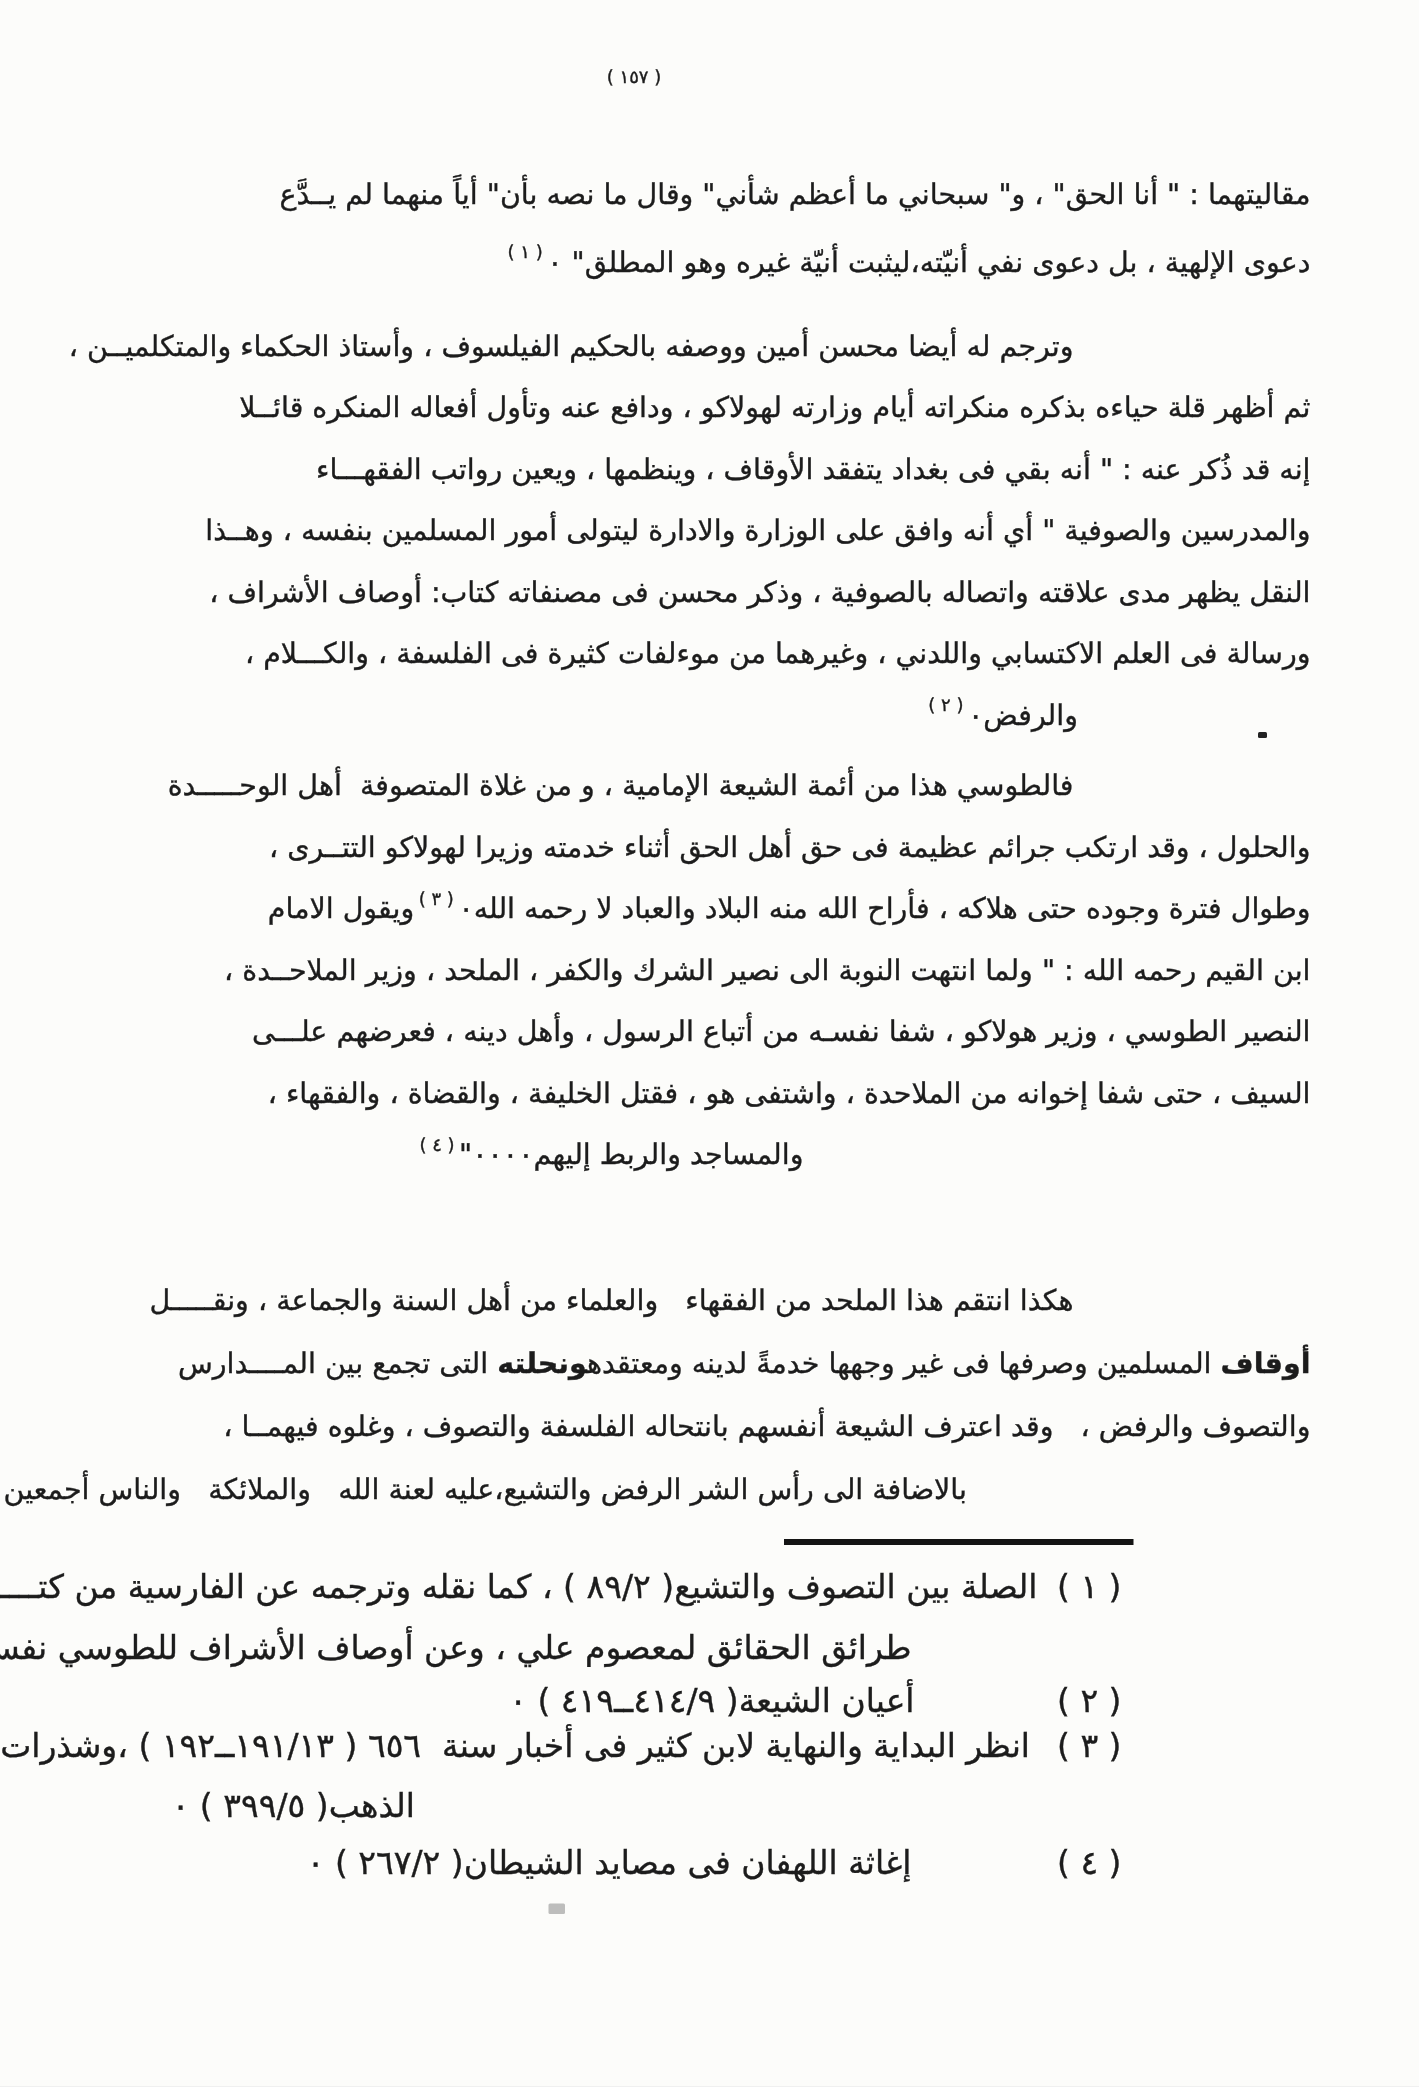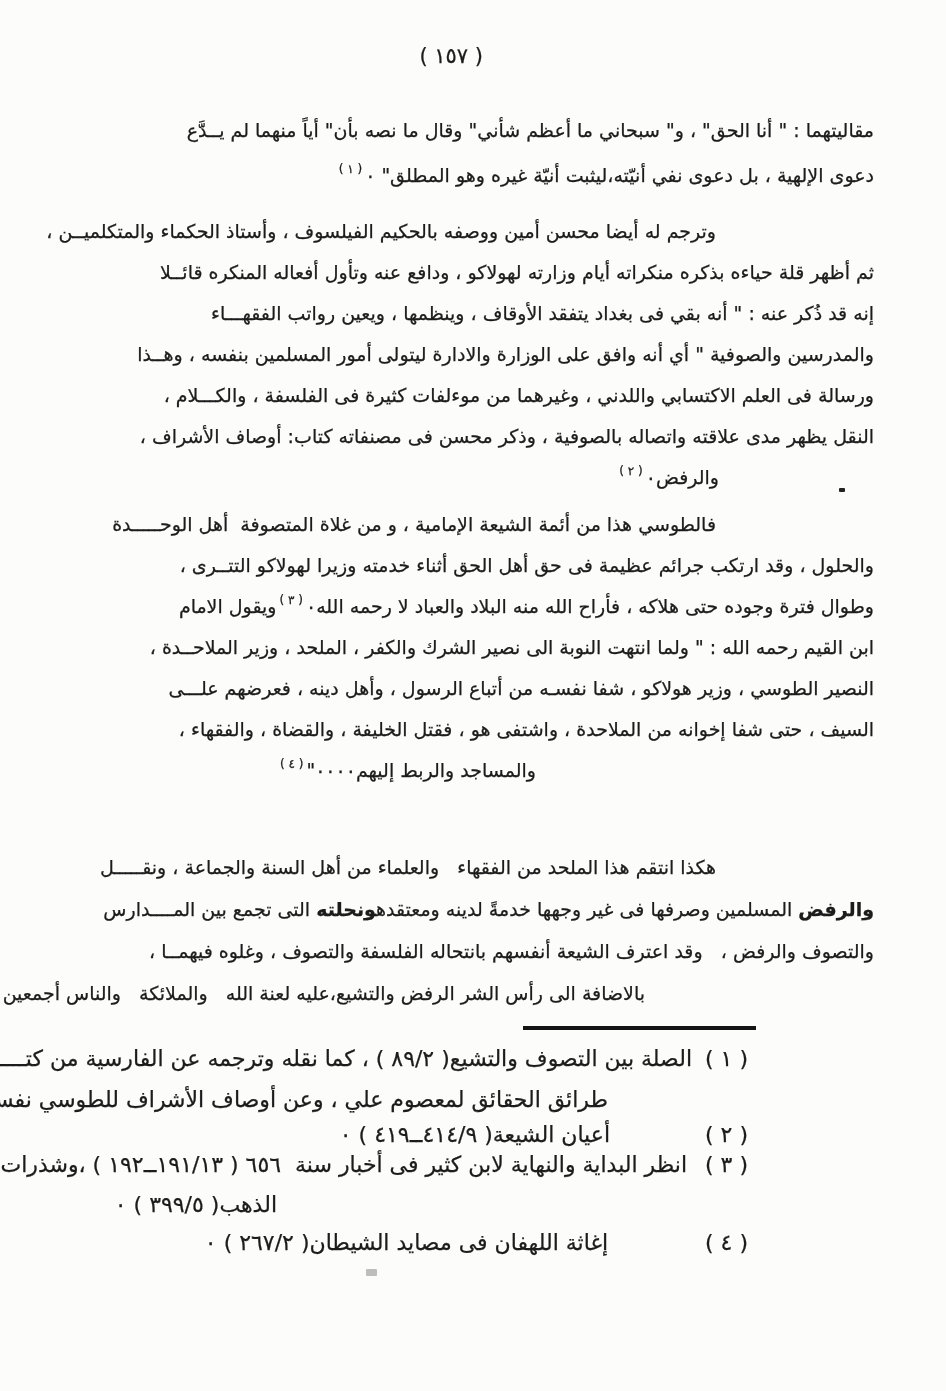--- a/index.html
+++ b/index.html
@@ -8,22 +8,22 @@
     width:946px;height:1391px;
     margin:0 auto;
     background:#fcfcfa;
     font-family:"DejaVu Sans", sans-serif;
     color:#1c1c1c;
     direction:rtl;
     overflow:hidden;
     -webkit-text-stroke:0.25px #1c1c1c;
   }
   .pgnum{
-    position:absolute;top:44px;left:393px;width:90px;
-    font-size:21px;letter-spacing:2px;white-space:pre;
+    position:absolute;top:44px;left:378px;width:90px;
+    text-align:center;font-size:12px;letter-spacing:2px;white-space:pre;
   }
   .para{
     position:absolute;right:72px;width:802px;
     font-size:19px;line-height:41px;
   }
   .para .tline{
     white-space:pre;text-align:right;height:41px;overflow:visible;
   }
   .p1{top:108px;line-height:45px}
   .p1 .tline{height:45px}
@@ -58,38 +58,38 @@
   <div class="para p1">
     <div class="tline">مقاليتهما : " أنا الحق" ، و" سبحاني ما أعظم شأني" وقال ما نصه بأن" أياً منهما لم يــدَّع</div>
     <div class="tline"><span>دعوى الإلهية ، بل دعوى نفي أنيّته،ليثبت أنيّة غيره وهو المطلق" ٠</span><span class="sup">( ١ )</span></div>
   </div>
 
   <div class="para p2">
     <div class="tline ind1">وترجم له أيضا محسن أمين ووصفه بالحكيم الفيلسوف ، وأستاذ الحكماء والمتكلميــن ،</div>
     <div class="tline">ثم أظهر قلة حياءه بذكره منكراته أيام وزارته لهولاكو ، ودافع عنه وتأول أفعاله المنكره قائــلا</div>
     <div class="tline">إنه قد ذُكر عنه : " أنه بقي فى بغداد يتفقد الأوقاف ، وينظمها ، ويعين رواتب الفقهـــاء</div>
     <div class="tline">والمدرسين والصوفية " أي أنه وافق على الوزارة والادارة ليتولى أمور المسلمين بنفسه ، وهــذا</div>
+    <div class="tline">النقل يظهر مدى علاقته واتصاله بالصوفية ، وذكر محسن فى مصنفاته كتاب: أوصاف الأشراف ،</div>
     <div class="tline">ورسالة فى العلم الاكتسابي واللدني ، وغيرهما من موءلفات كثيرة فى الفلسفة ، والكـــلام ،</div>
-    <div class="tline">النقل يظهر مدى علاقته واتصاله بالصوفية ، وذكر محسن فى مصنفاته كتاب: أوصاف الأشراف ،</div>
     <div class="tline" style="padding-right:155px"><span>والرفض٠</span><span class="sup">( ٢ )</span></div>
   </div>
 
   <div class="para p3">
     <div class="tline ind1">فالطوسي هذا من أئمة الشيعة الإمامية ، و من غلاة المتصوفة  أهل الوحـــــدة</div>
     <div class="tline">والحلول ، وقد ارتكب جرائم عظيمة فى حق أهل الحق أثناء خدمته وزيرا لهولاكو التتــرى ،</div>
     <div class="tline"><span>وطوال فترة وجوده حتى هلاكه ، فأراح الله منه البلاد والعباد لا رحمه الله٠</span><span class="sup">( ٣ )</span><span>ويقول الامام</span></div>
     <div class="tline">ابن القيم رحمه الله : " ولما انتهت النوبة الى نصير الشرك والكفر ، الملحد ، وزير الملاحــدة ،</div>
     <div class="tline">النصير الطوسي ، وزير هولاكو ، شفا نفسـه من أتباع الرسول ، وأهل دينه ، فعرضهم علـــى</div>
     <div class="tline">السيف ، حتى شفا إخوانه من الملاحدة ، واشتفى هو ، فقتل الخليفة ، والقضاة ، والفقهاء ،</div>
     <div class="tline" style="padding-right:338px"><span>والمساجد والربط إليهم٠٠٠٠"</span><span class="sup">( ٤ )</span></div>
   </div>
 
   <div class="para p4">
     <div class="tline ind1">هكذا انتقم هذا الملحد من الفقهاء   والعلماء من أهل السنة والجماعة ، ونقـــــل</div>
-    <div class="tline"><span class="b">والرفض</span><span> المسلمين وصرفها فى غير وجهها خدمةً لدينه ومعتقده</span><span class="b">ونحلته</span><span> التى تجمع بين المــــدارس</span></div>
+    <div class="tline"><span class="b">أوقاف</span><span> المسلمين وصرفها فى غير وجهها خدمةً لدينه ومعتقده</span><span class="b">ونحلته</span><span> التى تجمع بين المــــدارس</span></div>
     <div class="tline">والتصوف والرفض ،   وقد اعترف الشيعة أنفسهم بانتحاله الفلسفة والتصوف ، وغلوه فيهمــا ،</div>
     <div class="tline" style="padding-right:229px">بالاضافة الى رأس الشر الرفض والتشيع،عليه لعنة الله   والملائكة   والناس أجمعين ٠</div>
   </div>
 
   <div class="fnrule"></div>
 
   <div class="fn fnnum" style="top:1046px;right:198px">( ١ )</div>
   <div class="fn" style="top:1046px;right:254px">الصلة بين التصوف والتشيع( ٨٩/٢ ) ، كما نقله وترجمه عن الفارسية من كتـــــاب</div>
   <div class="fn" style="top:1087px;right:338px">طرائق الحقائق لمعصوم علي ، وعن أوصاف الأشراف للطوسي نفسـه٠</div>
 

